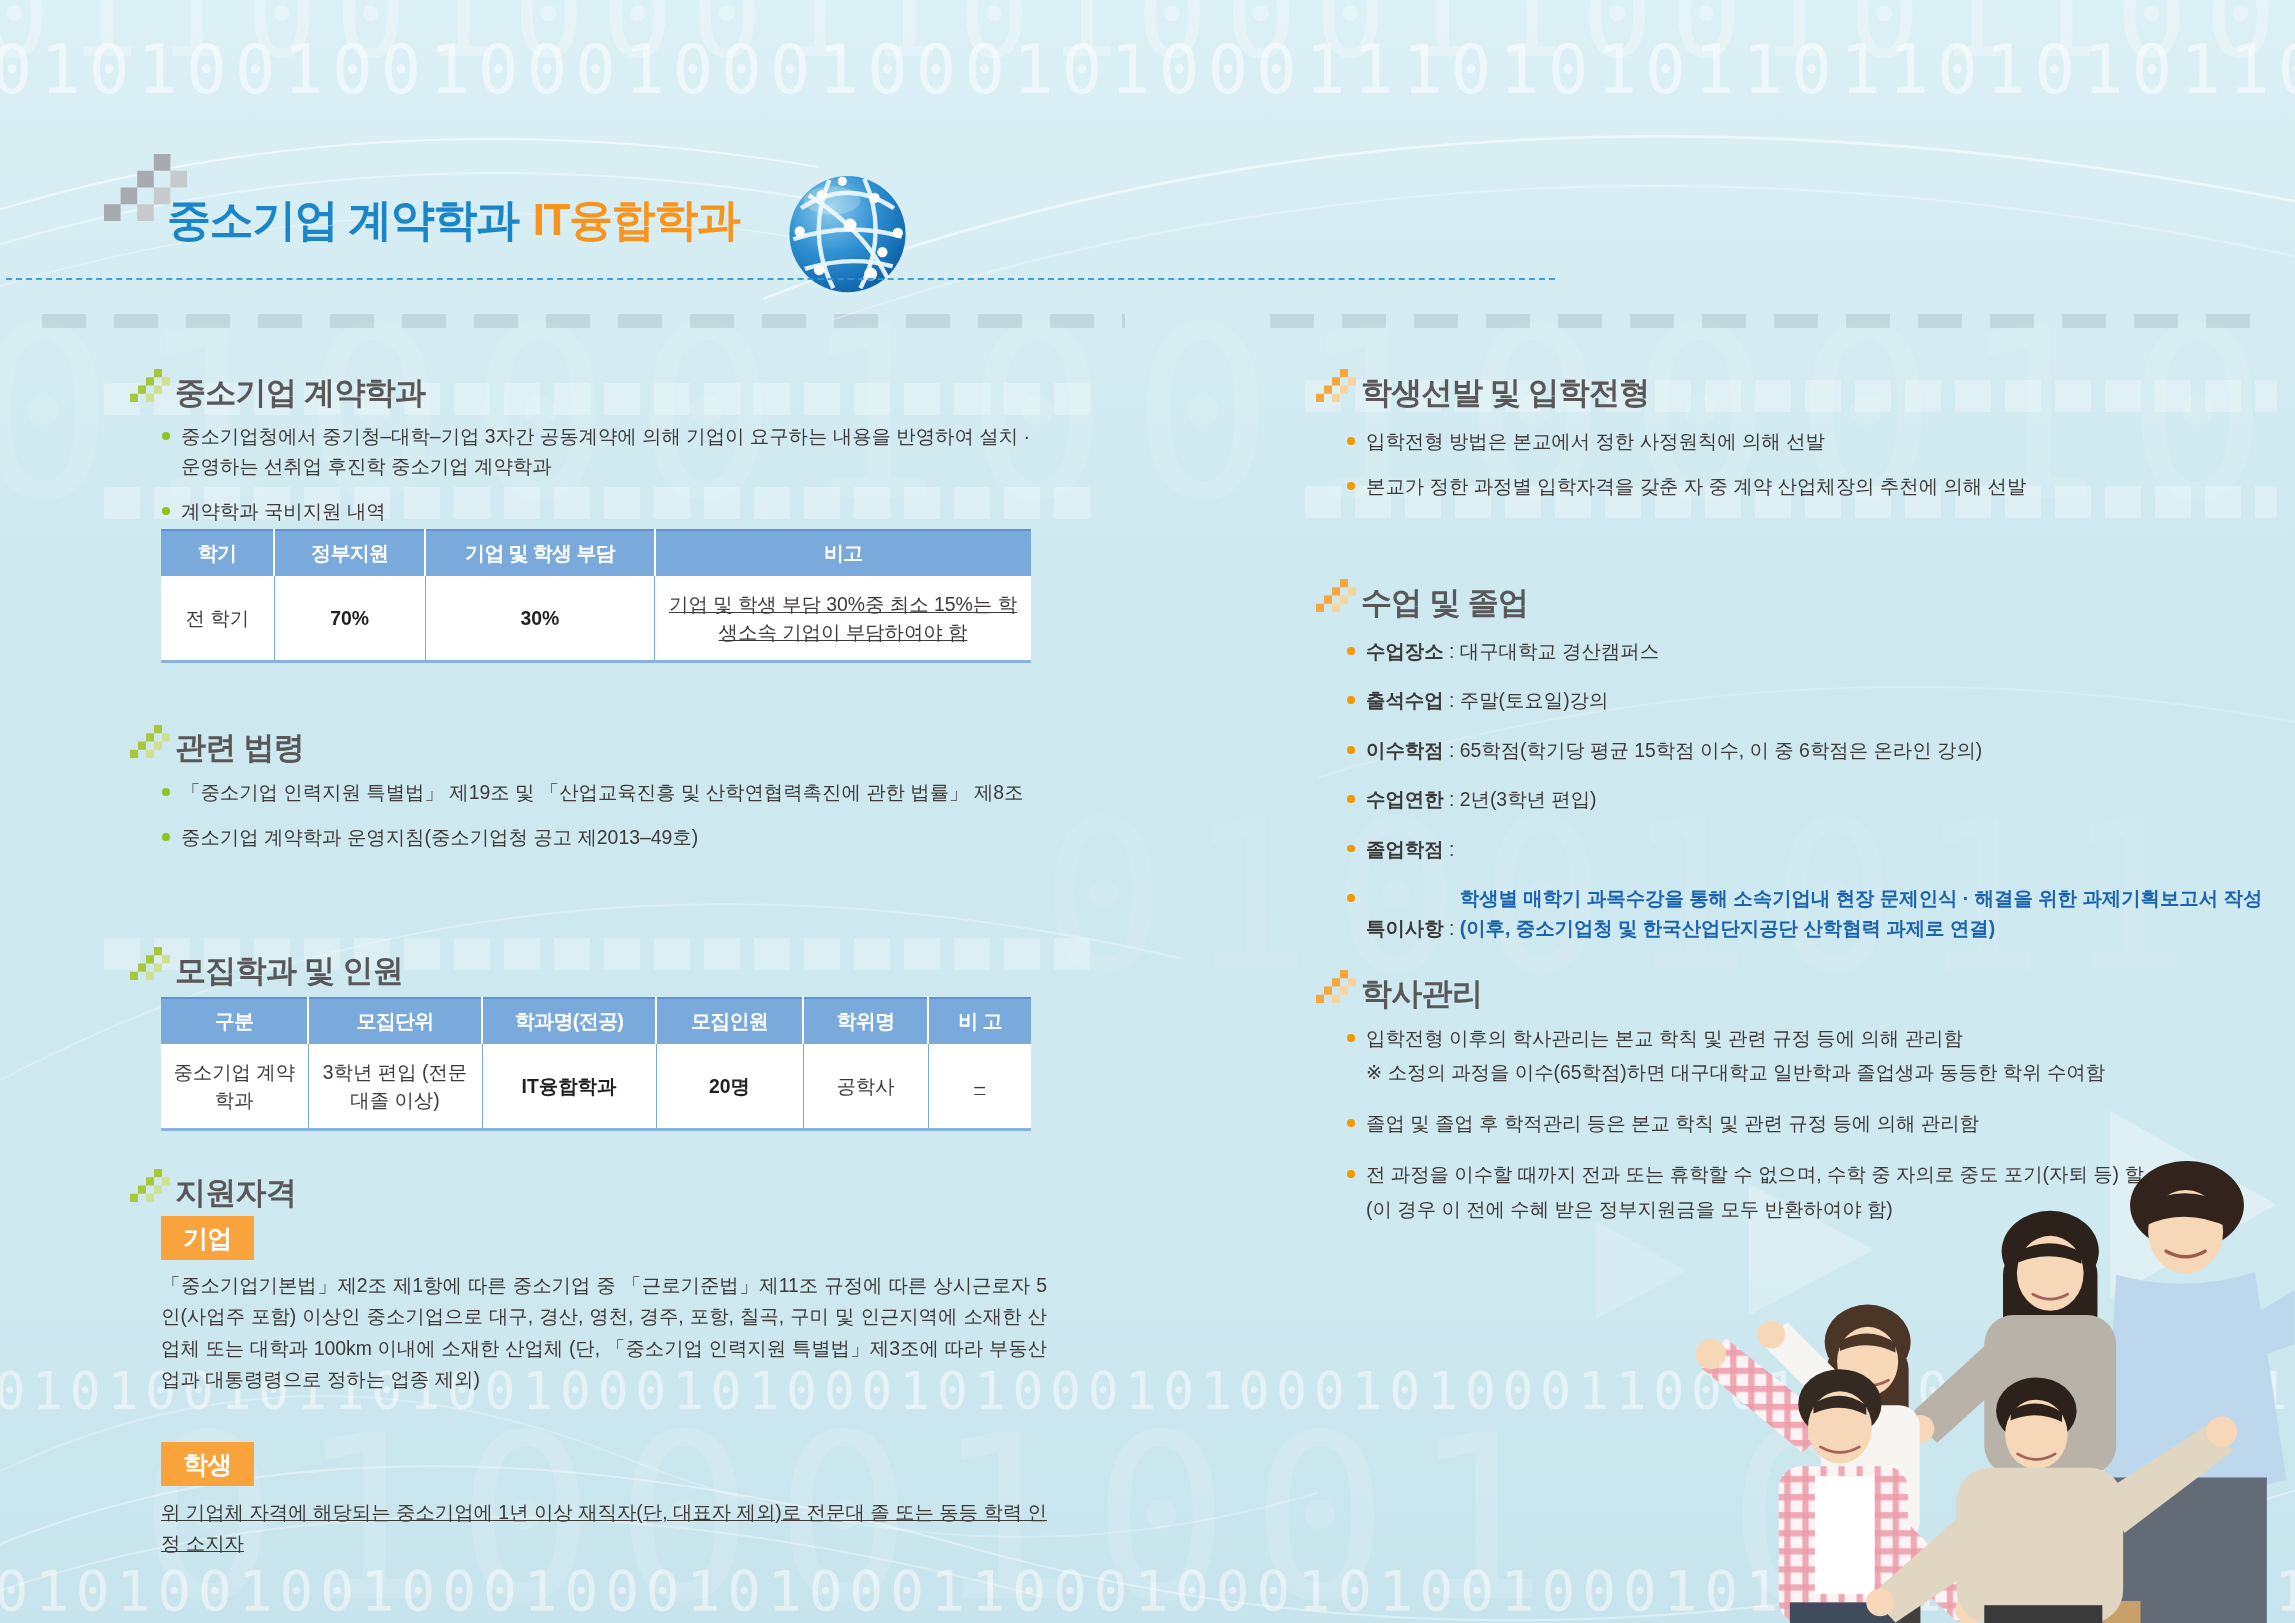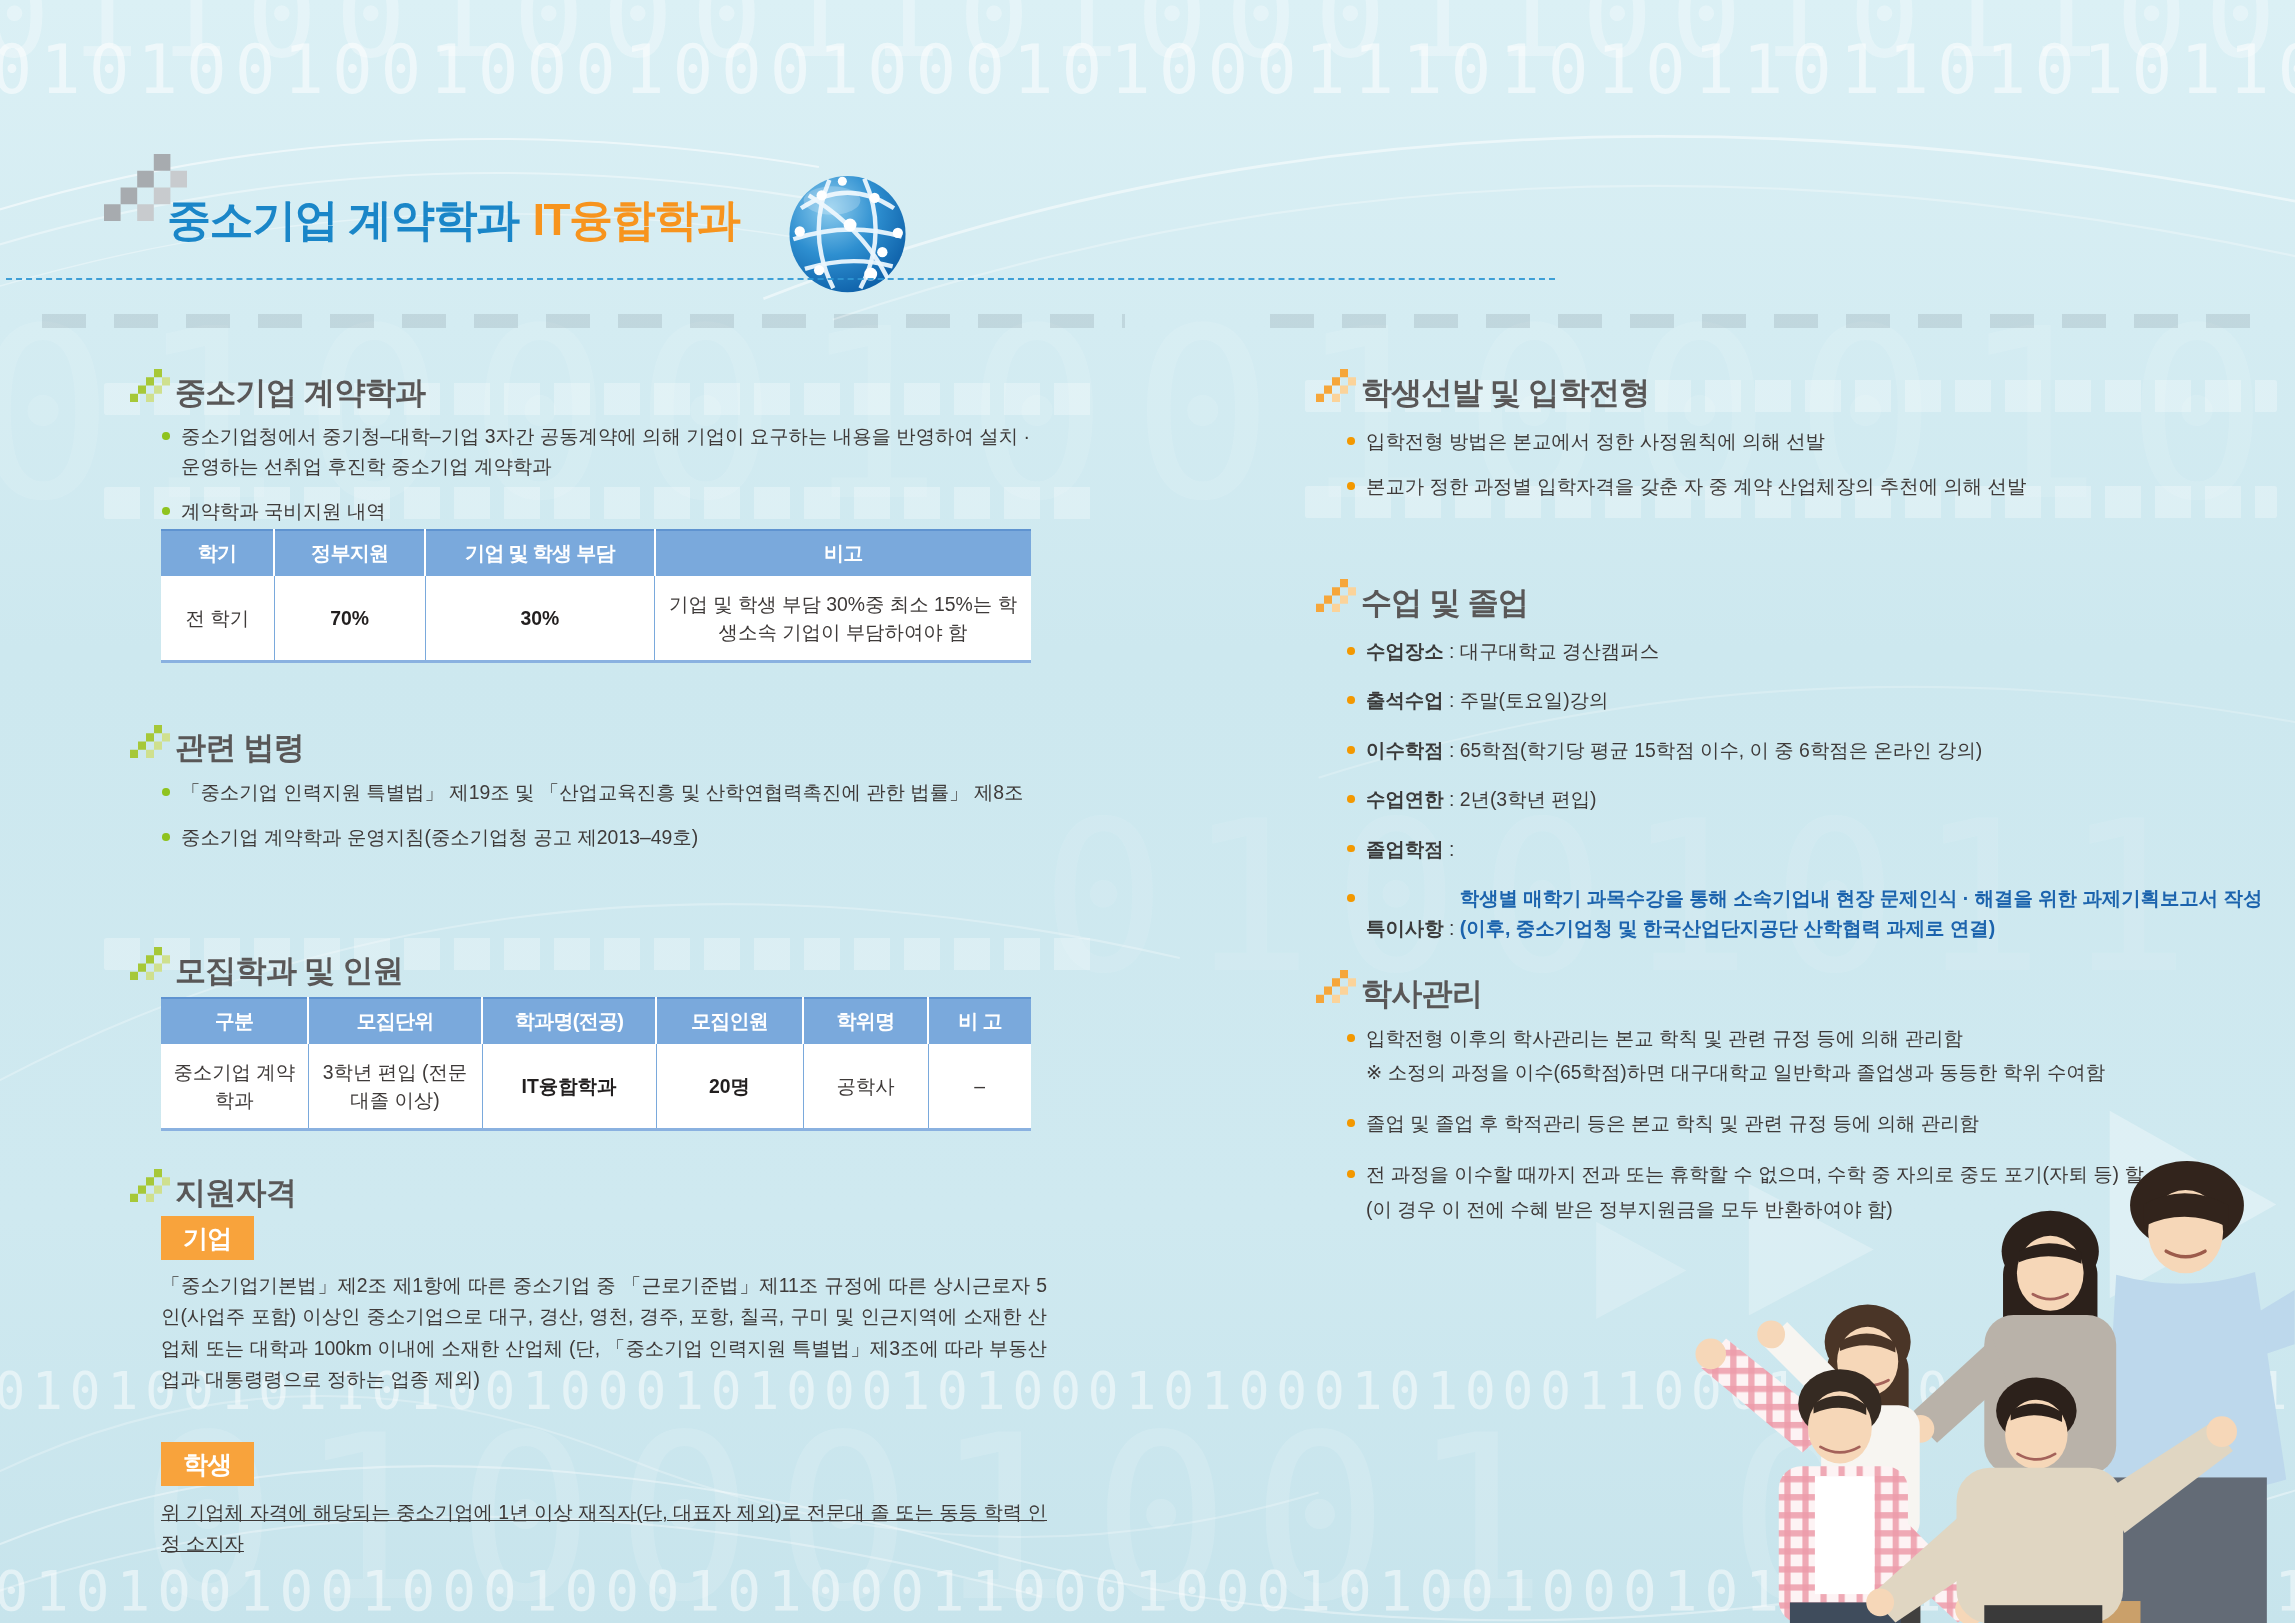--- a/index.html
+++ b/index.html
@@ -45,21 +45,21 @@
   .kv li.hl .val,.kv li.hl .sub{color:#1b63ad;font-weight:bold;}
   .kv .sub{display:block;}
   
   table.t{position:absolute;border-collapse:collapse;background:#ffffff;
           border-top:2.8px solid #5f93d0;border-bottom:3.5px solid #8ab1e0;table-layout:fixed;}
   .t th{background:#7aa9dc;color:#ffffff;font-weight:bold;font-size:20px;padding:9px 4.2px;
         border-right:2.1px solid #ffffff;letter-spacing:-0.7px;}
   .t th:last-child{border-right:none;}
   .t td{font-size:19.4px;color:#3e3a39;text-align:center;padding:14px 9.7px;background:#ffffff;
         border-right:1.4px solid #7aa9dc;line-height:1.45;}
-  .t td:last-child{border-right:none;}
+  .t td:last-child{border-right:none;text-decoration:underline;}
   .t td.b{font-weight:bold;color:#221f1f;}
   
   .photo{position:absolute;left:1658px;top:1115px;width:638px;height:509px;}
 </style>
 </head>
 <body>
 
 <div id="page">
 
   <div class="bin r1">0110010001101000110010110001101</div>

